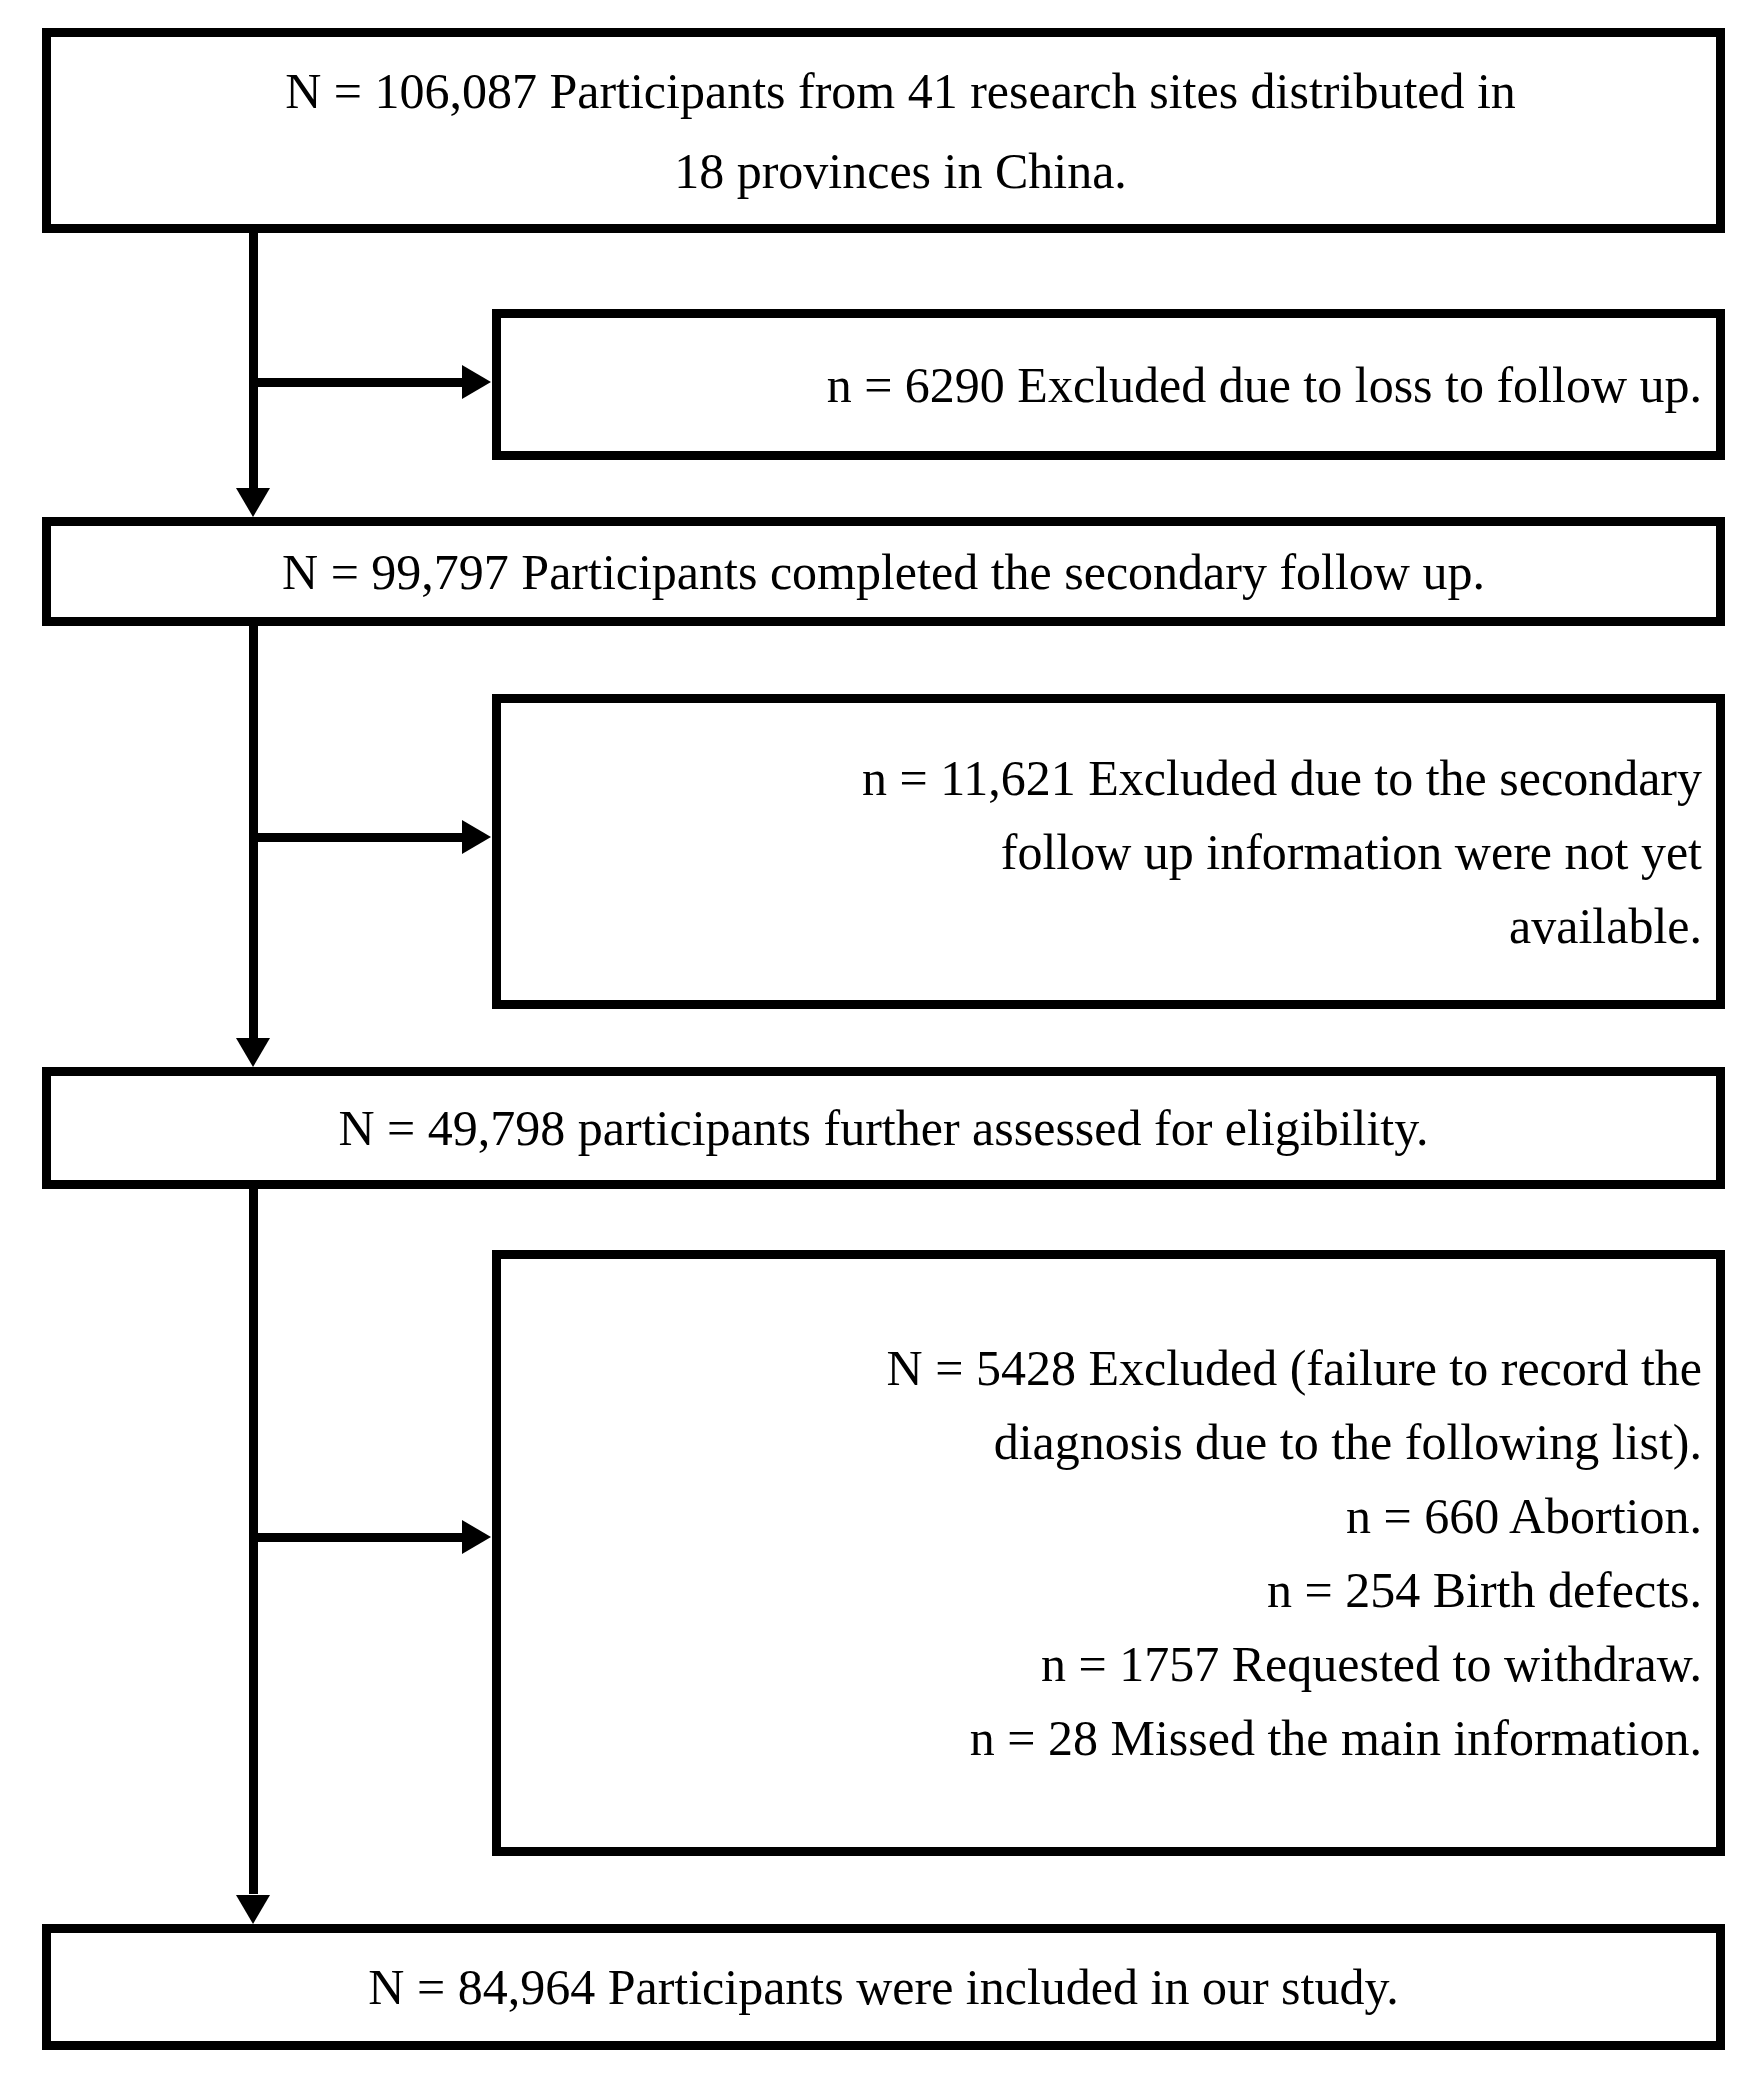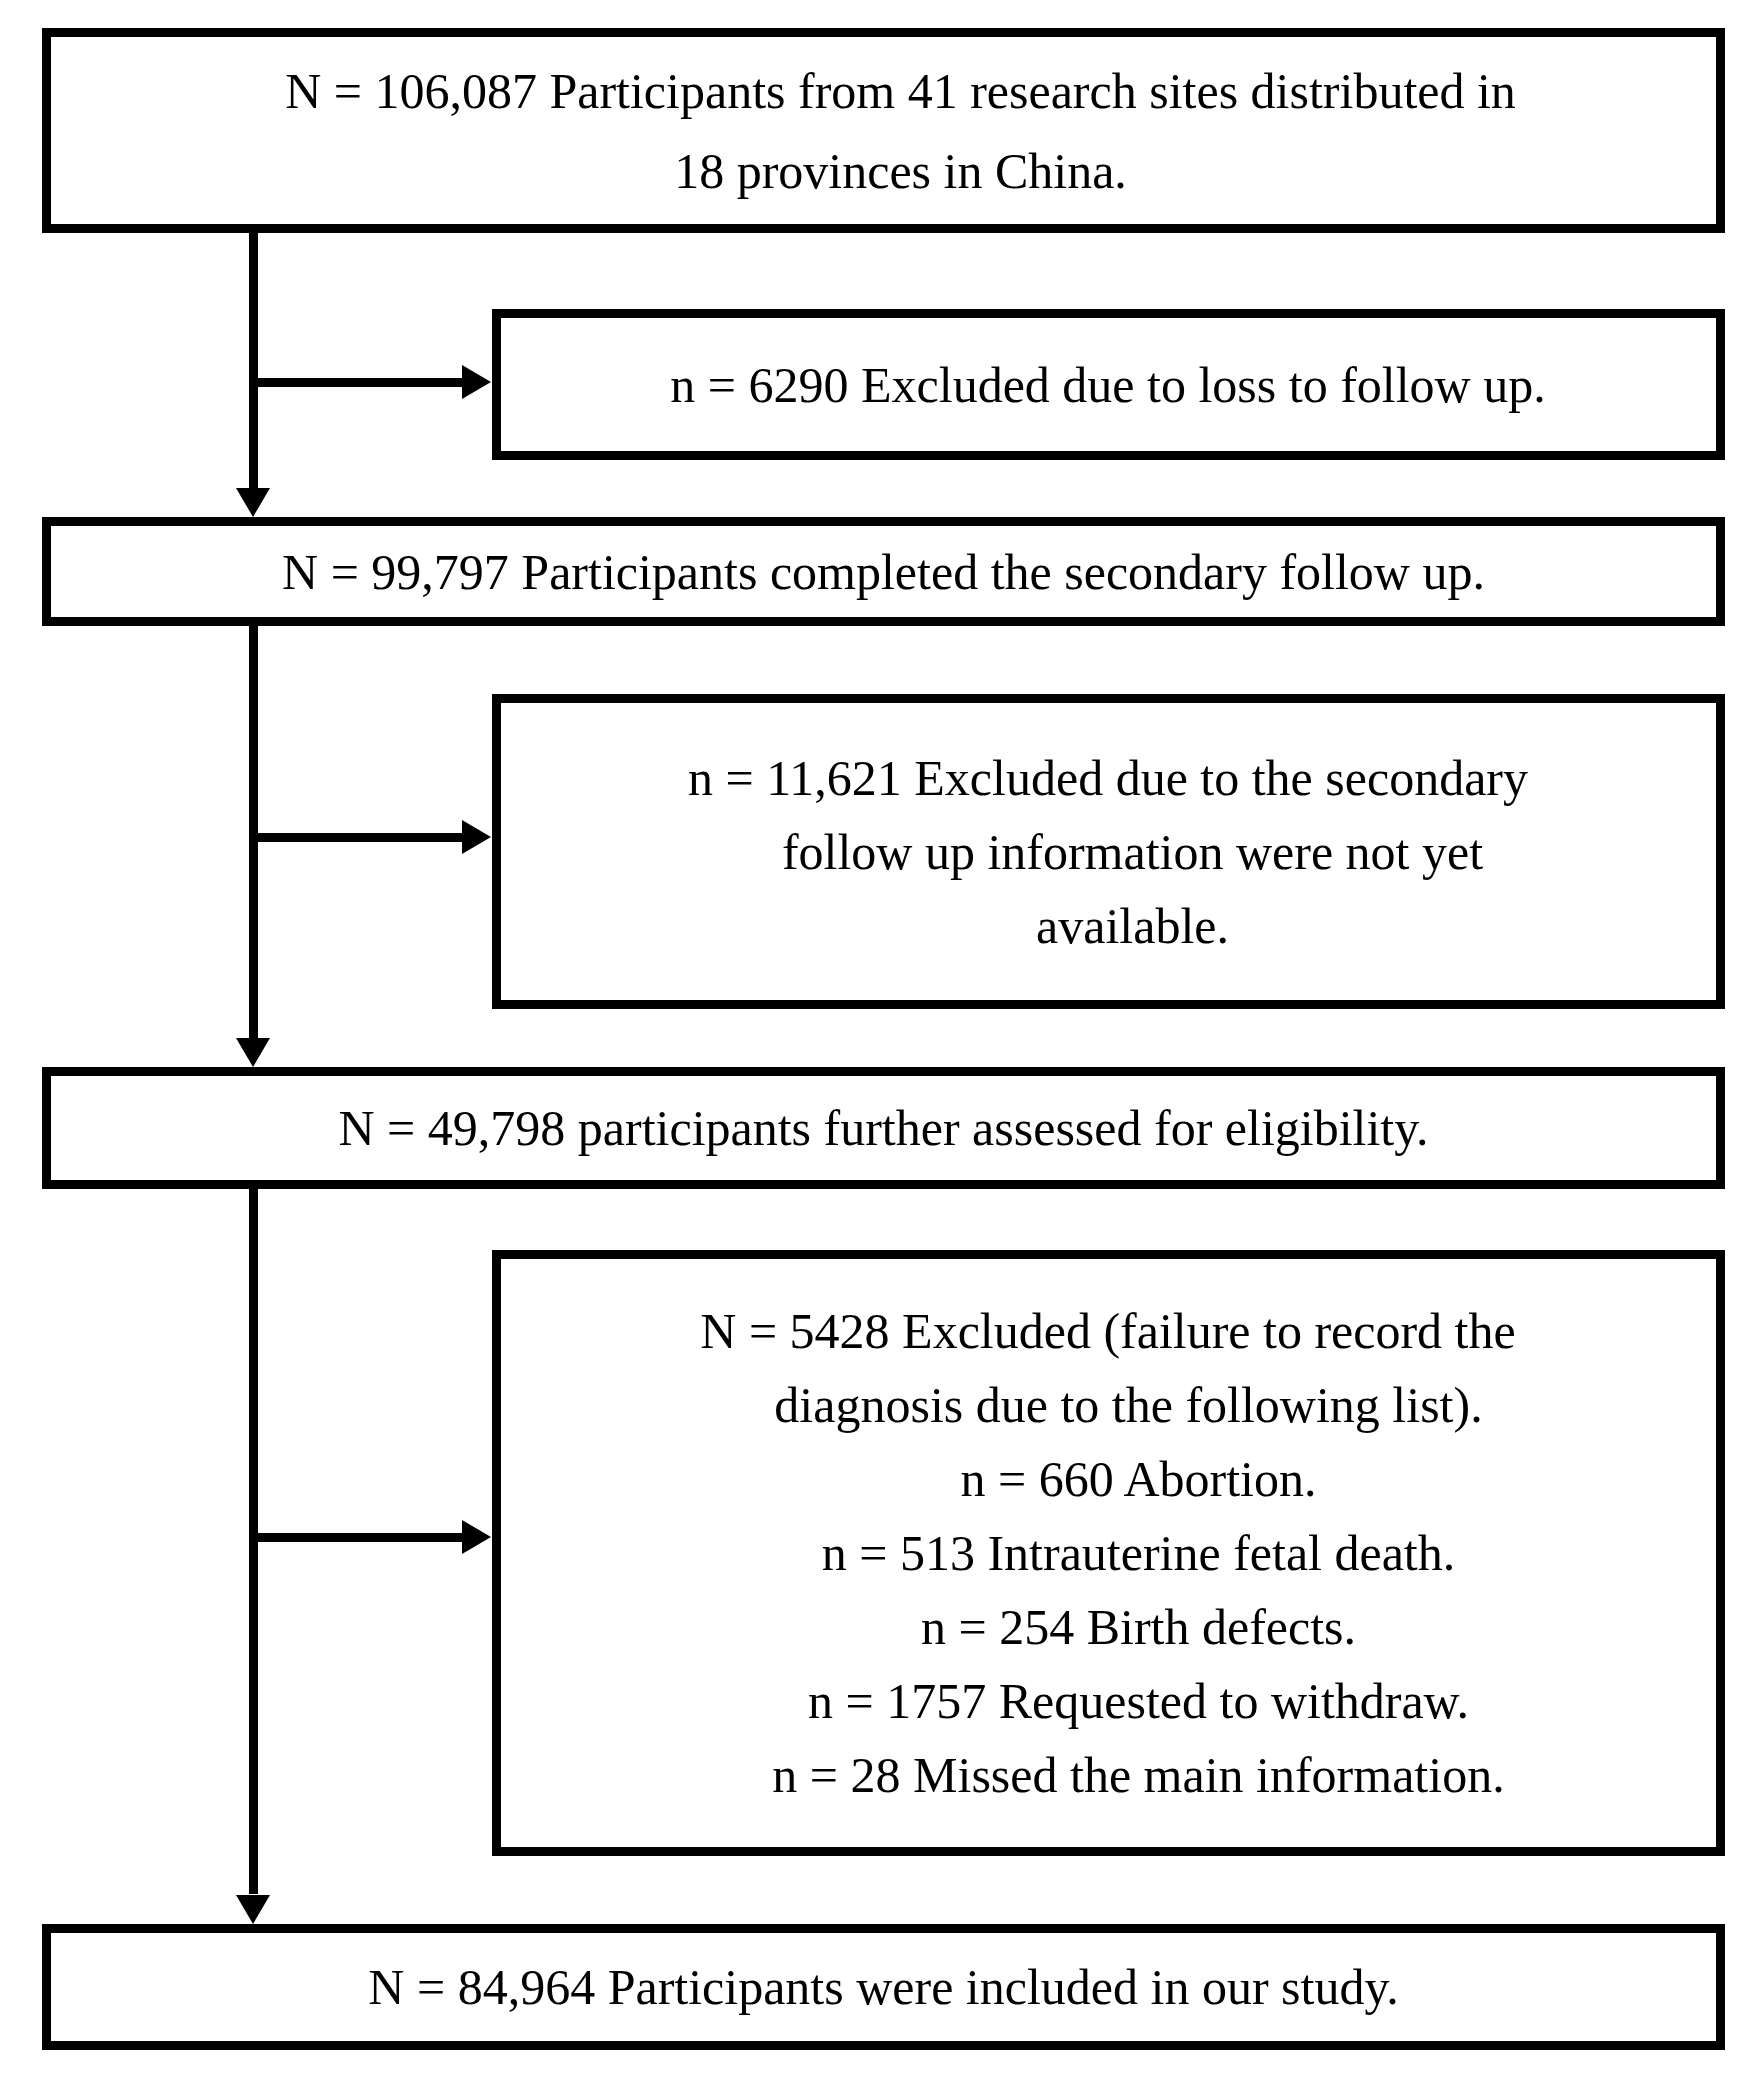--- a/index.html
+++ b/index.html
@@ -28,24 +28,24 @@
   }
   .box.main {
     left: 42px;
     width: 1683px;
     align-items: center;
     text-align: center;
   }
   .box.side {
     left: 492px;
     width: 1233px;
-    align-items: center;
+    align-items: flex-end;
     text-align: left;
     padding-left: 19px;
-    padding-right: 20px;
+    padding-right: 14px;
   }
   .box .line {
     white-space: nowrap;
   }
   #box-total .line { line-height: 80px; }
   .hang2 { margin-left: 49px; }   
   .hang  { margin-left: 41px; }   
   .item  { margin-left: 61px; }   
 
   
@@ -118,21 +118,20 @@
   <div class="vline" style="left:249px; top:1189px; height:705px;"></div>
   <div class="head-down" style="left:236px; top:1895px;"></div>
 
   <div class="hline" style="left:253px; top:1533px; width:209px;"></div>
   <div class="head-right" style="left:462px; top:1520px;"></div>
 
   <div class="box side" style="top:1250px; height:606px;">
     <div class="line">N = 5428 Excluded (failure to record the</div>
     <div class="line hang">diagnosis due to the following list).</div>
     <div class="line item">n = 660 Abortion.</div>
-    <div class="line item">n = 513 Intrauterine fetal death.</div>
     <div class="line item">n = 254 Birth defects.</div>
     <div class="line item">n = 1757 Requested to withdraw.</div>
     <div class="line item">n = 28 Missed the main information.</div>
   </div>
 
   <div class="box main" style="top:1924px; height:126px;">
     <div class="line">N = 84,964 Participants were included in our study.</div>
   </div>
 
 </div>

